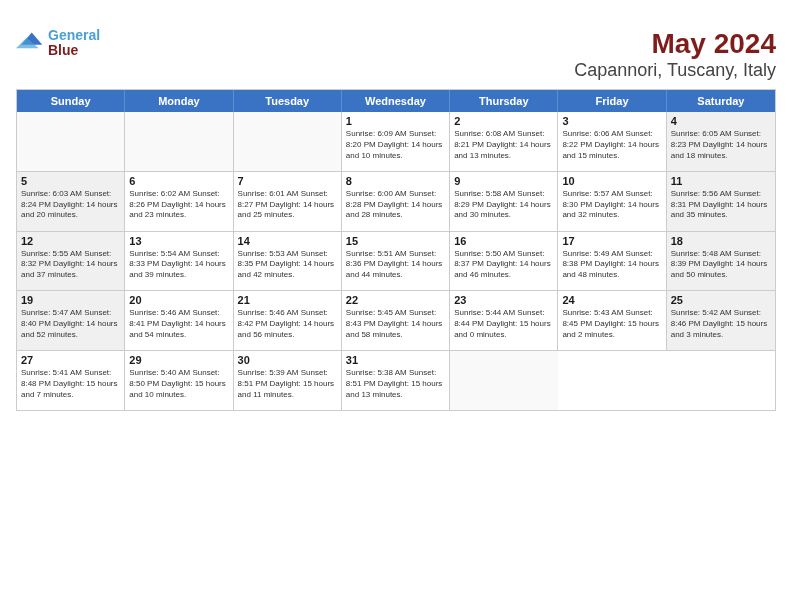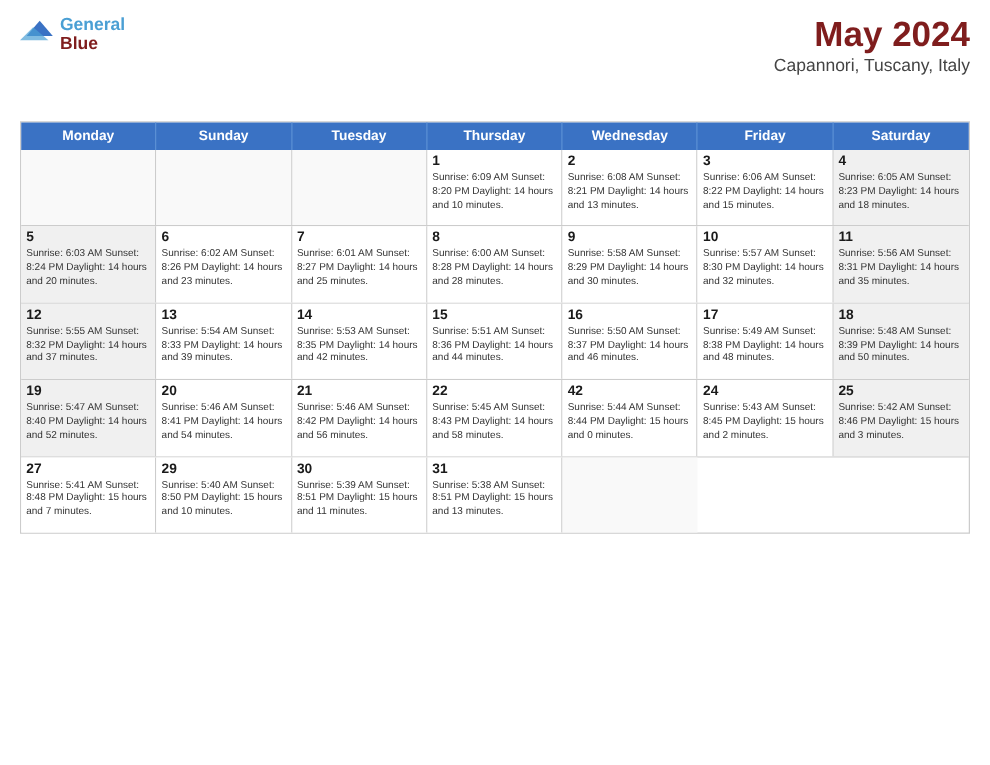--- a/index.html
+++ b/index.html
@@ -6,24 +6,23 @@
     body {
       font-family: Arial, sans-serif;
       background: #fff;
       width: 792px;
       height: 612px;
       overflow: hidden;
     }
     .page {
       width: 792px;
       height: 439px;
-      padding: 12px 16px;
+      padding: 28px 16px;
       display: flex;
       flex-direction: column;
-      gap: 29px;
     }
     .header {
       display: flex;
       align-items: flex-start;
       justify-content: space-between;
       margin-bottom: 8px;
     }
     .logo {
       display: flex;
       align-items: center;
@@ -44,21 +43,21 @@
     }
     .title-block {
       text-align: right;
     }
     .main-title {
       font-size: 28px;
       font-weight: bold;
       color: #7f1d1d;
     }
     .subtitle {
-      font-size: 14px;
+      font-size: 18px;
       color: #444;
     }
     .calendar {
       flex: 1;
       display: flex;
       flex-direction: column;
       border: 1px solid #ccc;
     }
     .cal-header-row {
       display: grid;
@@ -126,25 +125,25 @@
       </div>
     </div>
     <div class="title-block">
       <div class="main-title">May 2024</div>
       <div class="subtitle">Capannori, Tuscany, Italy</div>
     </div>
   </div>
 
   <div class="calendar">
     <div class="cal-header-row">
-    <div class="cal-header-cell">Monday</div>
-        <div class="cal-header-cell">Sunday</div>
+    <div class="cal-header-cell">Sunday</div>
+        <div class="cal-header-cell">Monday</div>
         <div class="cal-header-cell">Tuesday</div>
+        <div class="cal-header-cell">Wednesday</div>
         <div class="cal-header-cell">Thursday</div>
-        <div class="cal-header-cell">Wednesday</div>
         <div class="cal-header-cell">Friday</div>
         <div class="cal-header-cell">Saturday</div>
       </div>
     <div class="cal-body">
     <div class="cal-row">
           <div class="cal-cell empty"></div>
           <div class="cal-cell empty"></div>
           <div class="cal-cell empty"></div>
           <div class="cal-cell">
             <div class="day-num">1</div>
@@ -300,21 +299,21 @@
 and 56 minutes.</div>
           </div>
           <div class="cal-cell">
             <div class="day-num">22</div>
             <div class="day-info">Sunrise: 5:45 AM
 Sunset: 8:43 PM
 Daylight: 14 hours
 and 58 minutes.</div>
           </div>
           <div class="cal-cell">
-            <div class="day-num">42</div>
+            <div class="day-num">23</div>
             <div class="day-info">Sunrise: 5:44 AM
 Sunset: 8:44 PM
 Daylight: 15 hours
 and 0 minutes.</div>
           </div>
           <div class="cal-cell">
             <div class="day-num">24</div>
             <div class="day-info">Sunrise: 5:43 AM
 Sunset: 8:45 PM
 Daylight: 15 hours

